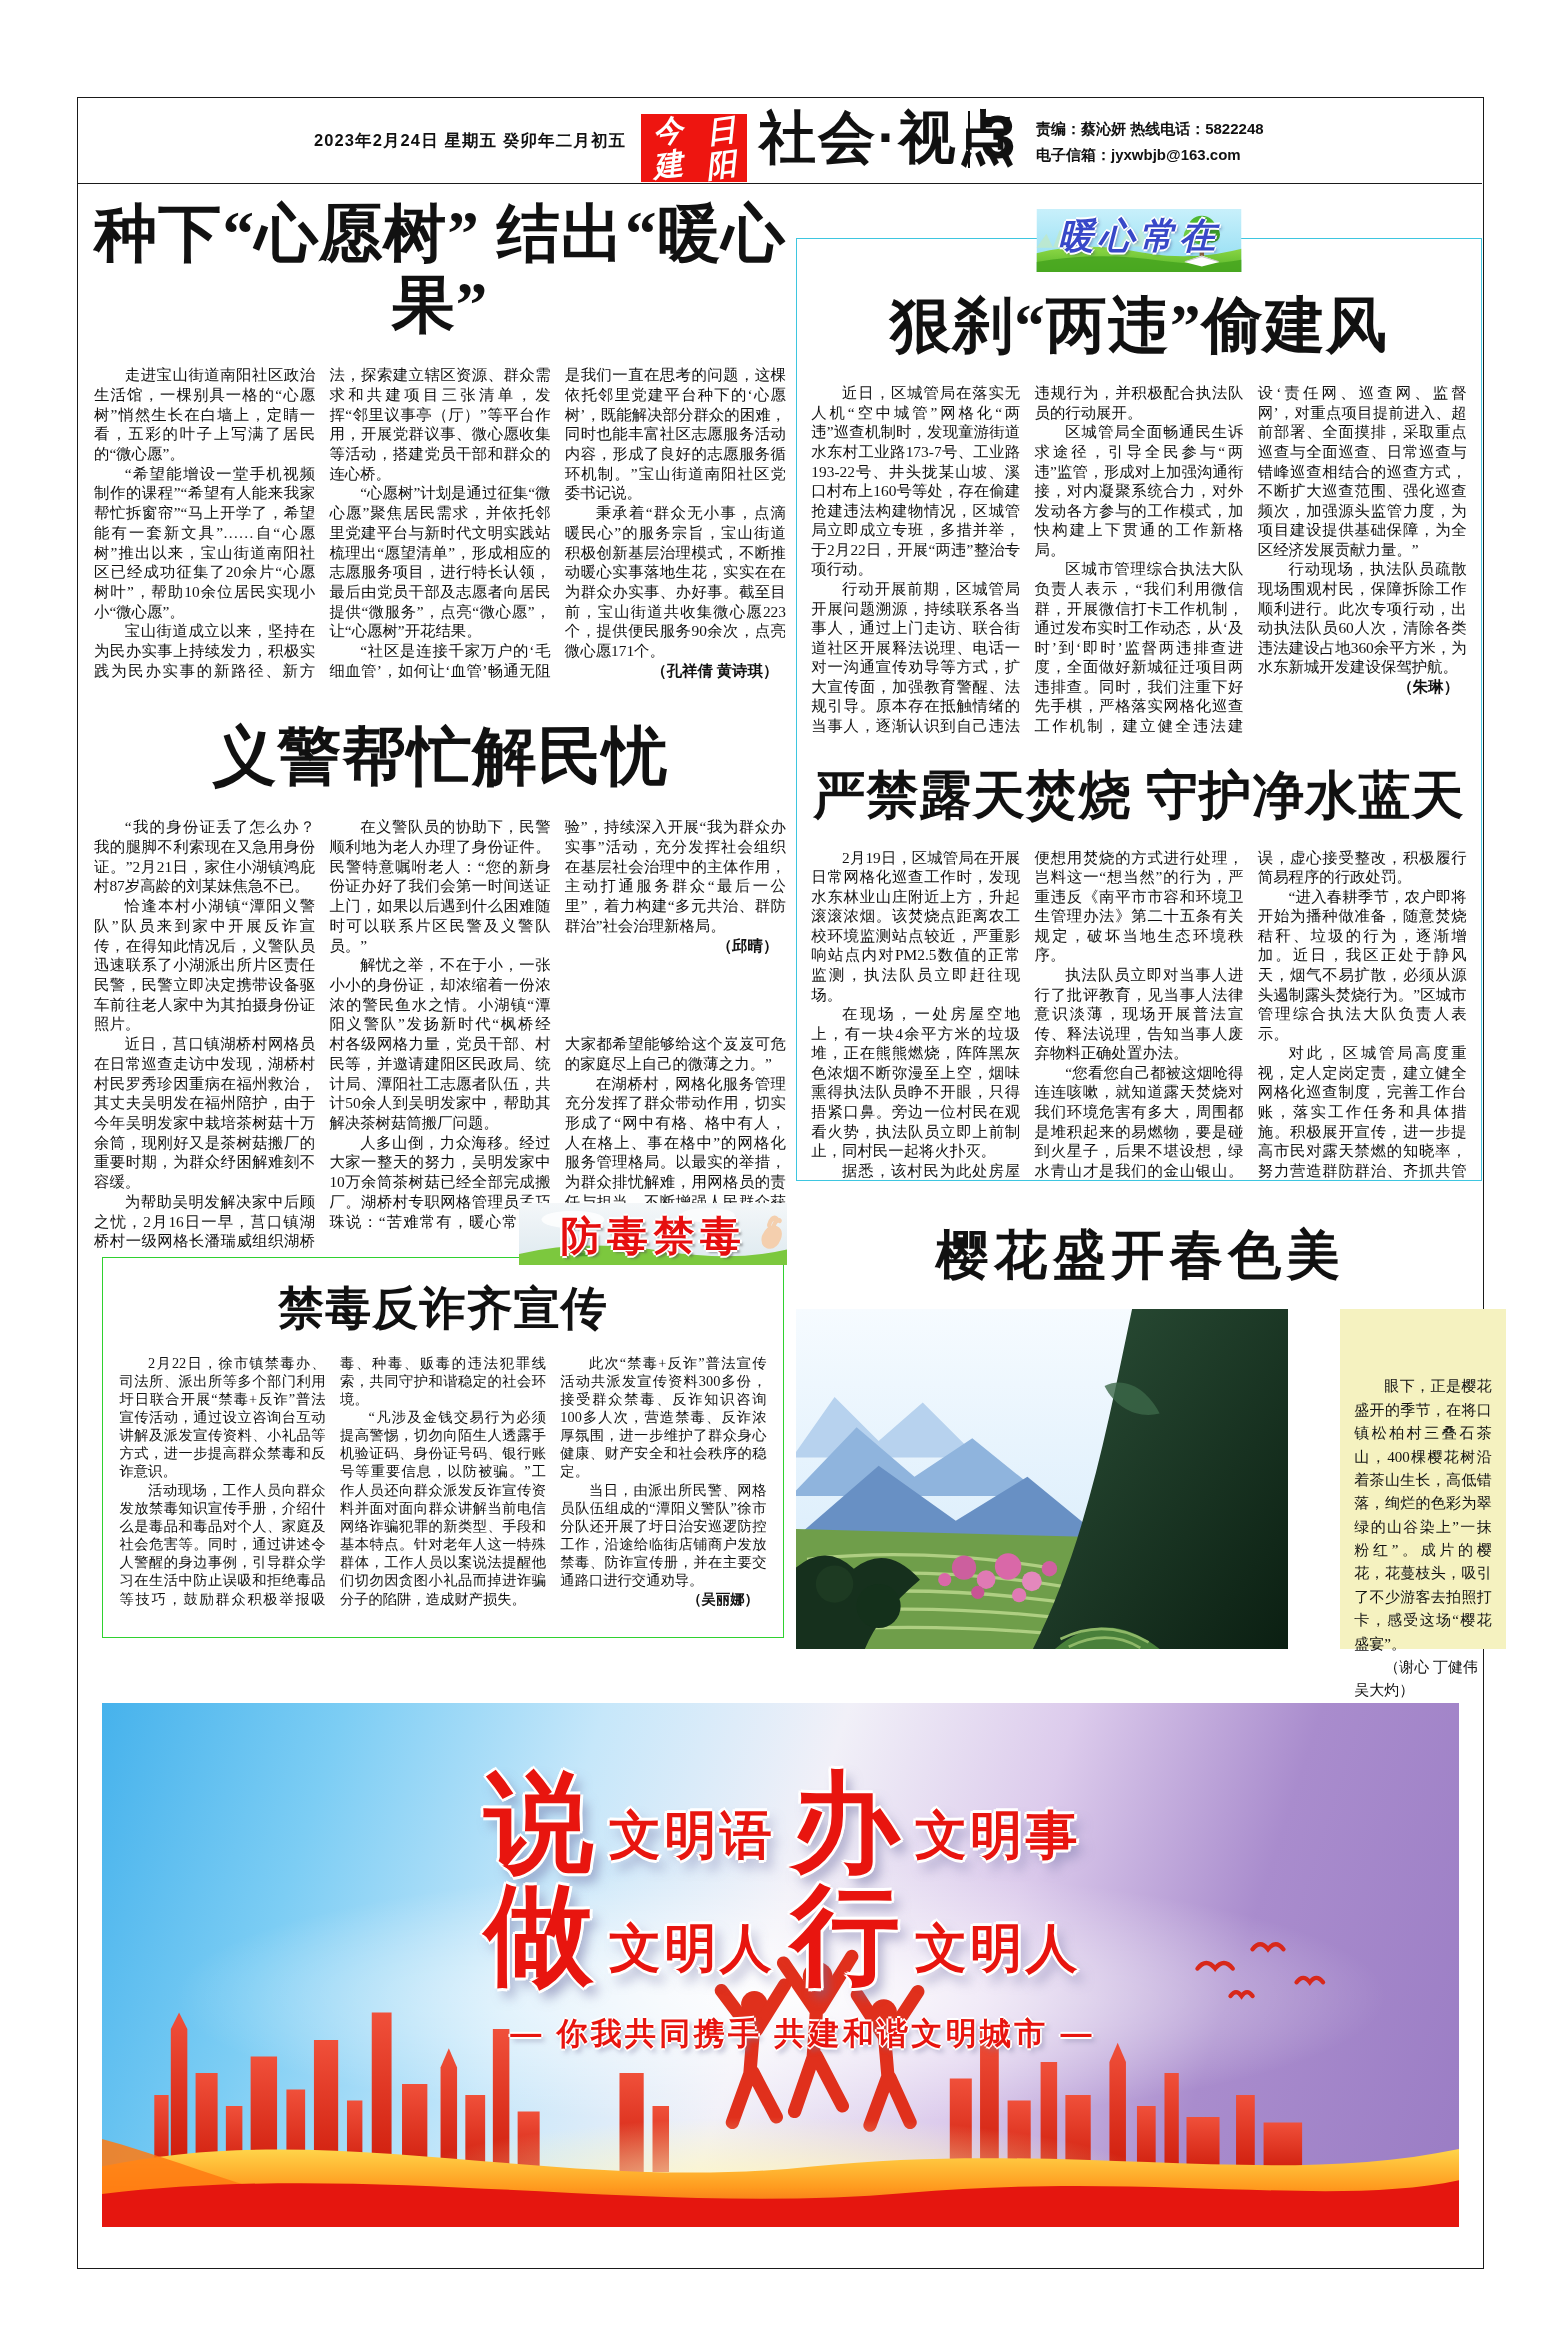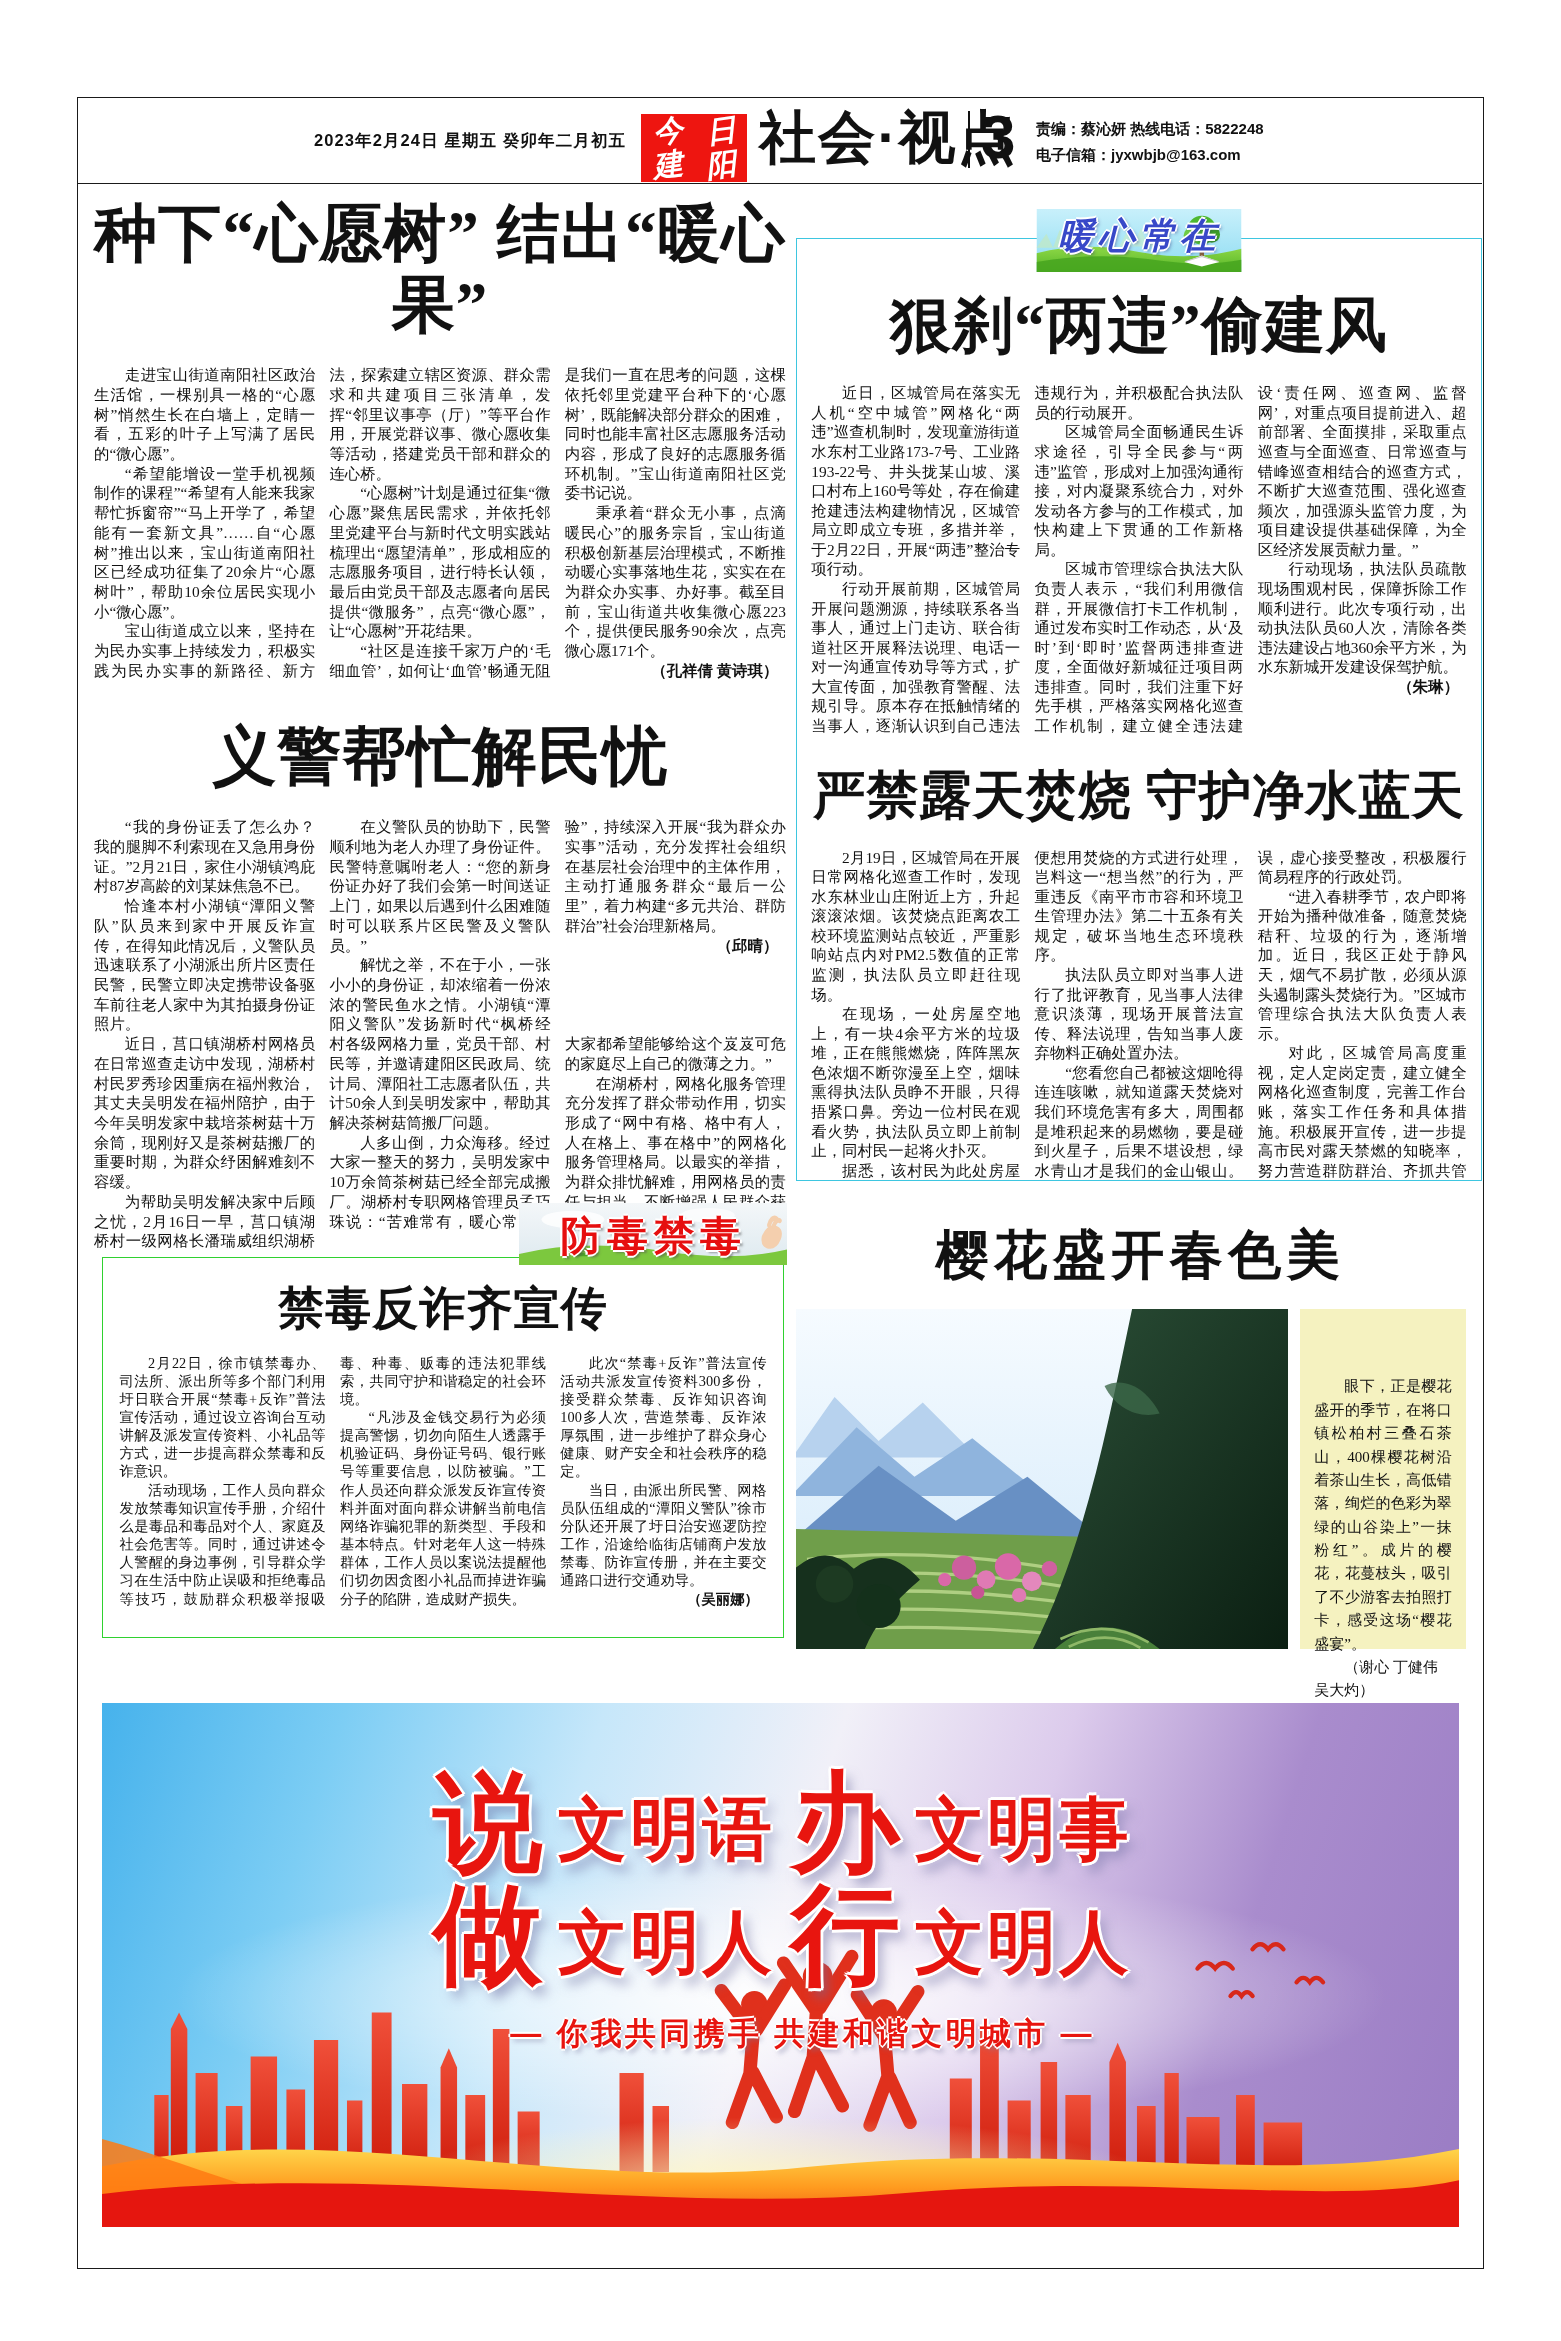--- a/index.html
+++ b/index.html
@@ -46,38 +46,38 @@
   .drug-badge{position:absolute;right:-4.4px;top:-55px;width:268px;height:62px;}
   .drug-badge svg{position:absolute;left:0;top:0;width:100%;height:100%;}
   .drug-badge .badge-word{position:absolute;left:0;top:5.5px;width:100%;text-align:center;font-size:41px;font-weight:900;color:#e60f0f;letter-spacing:5.5px;font-family:"Liberation Sans",sans-serif;
     text-shadow:-2.2px 0 0 #fff,2.2px 0 0 #fff,0 -2.2px 0 #fff,0 2.2px 0 #fff,2.8px 3.3px 2.2px rgba(80,80,80,.5);}
   .h6t{font-size:46px;margin:25px 0 19px;text-align:center;}
   .drug-body{padding:0 16.5px;font-size:14.3px;line-height:1.27;overflow:hidden;}
 
   
   .sakura{position:absolute;left:796px;top:1226px;width:689px;}
   .h7t{font-size:53px;margin-bottom:24px;letter-spacing:5.5px;}
-  .sakura-row{display:flex;align-items:flex-end;}
+  .sakura-row{display:flex;align-items:flex-end;gap:40px;}
   .photo-wrap{width:492px;height:340px;flex:none;}
   .photo-wrap svg{width:100%;height:100%;display:block;}
   .yellow-note{width:166px;height:340px;flex:none;margin-left:12px;background:#f5f2c0;box-sizing:border-box;padding:66px 14.3px 0 14.3px;font-size:15px;line-height:1.56;text-align:justify;}
   .yellow-note p{margin:0;text-indent:2em;}
   .yellow-note p.byline{text-align:left;padding:0;font-weight:normal;}
 
   
   .banner{position:absolute;left:102px;top:1703px;width:1357px;height:524px;overflow:hidden;
     background:
       radial-gradient(ellipse 62% 34% at 50% 56%, rgba(255,255,255,.92), rgba(255,255,255,0) 72%),
       linear-gradient(108deg,#46b2ec 0%,#7ccdf4 16%,#c6e7fa 33%,#f1f0f8 49%,#dccbec 64%,#a98ccd 80%,#9a7cc4 100%);}
   .banner-text{position:relative;text-align:center;color:#e8150f;font-weight:900;font-family:"Liberation Sans",sans-serif;z-index:3;}
   .bt1{margin-top:65px;}
   .bt2{margin-top:3.3px;}
   .banner-text .seg{text-shadow:-2.8px 0 0 #fff,2.8px 0 0 #fff,0 -2.8px 0 #fff,0 2.8px 0 #fff,-2.2px -2.2px 0 #fff,2.2px 2.2px 0 #fff,6.6px 8.8px 12px rgba(110,110,160,.55);}
   .banner-text .big{font-size:109px;line-height:1;margin:0 10px;vertical-align:-6.6px;}
-  .banner-text .sm{font-size:69px;line-height:1;margin:0 5.5px;letter-spacing:3.3px;}
+  .banner-text .sm{font-size:52px;line-height:1;margin:0 5.5px;letter-spacing:3.3px;}
   .banner-slogan{position:relative;margin-top:24px;text-align:center;font-size:31px;font-weight:900;color:#e8150f;letter-spacing:3.3px;z-index:3;font-family:"Liberation Sans",sans-serif;
     text-shadow:-1.7px 0 0 #fff,1.7px 0 0 #fff,0 -1.7px 0 #fff,0 1.7px 0 #fff,3.3px 4.4px 5.5px rgba(120,120,160,.55);padding-left:44px;}
   .skyline{position:absolute;left:0;bottom:0;width:100%;height:297px;z-index:2;}
   .skyline svg{width:100%;height:100%;display:block;}
 </style>
 </head>
 <body>
 
 <div class="page-frame"></div>
 

